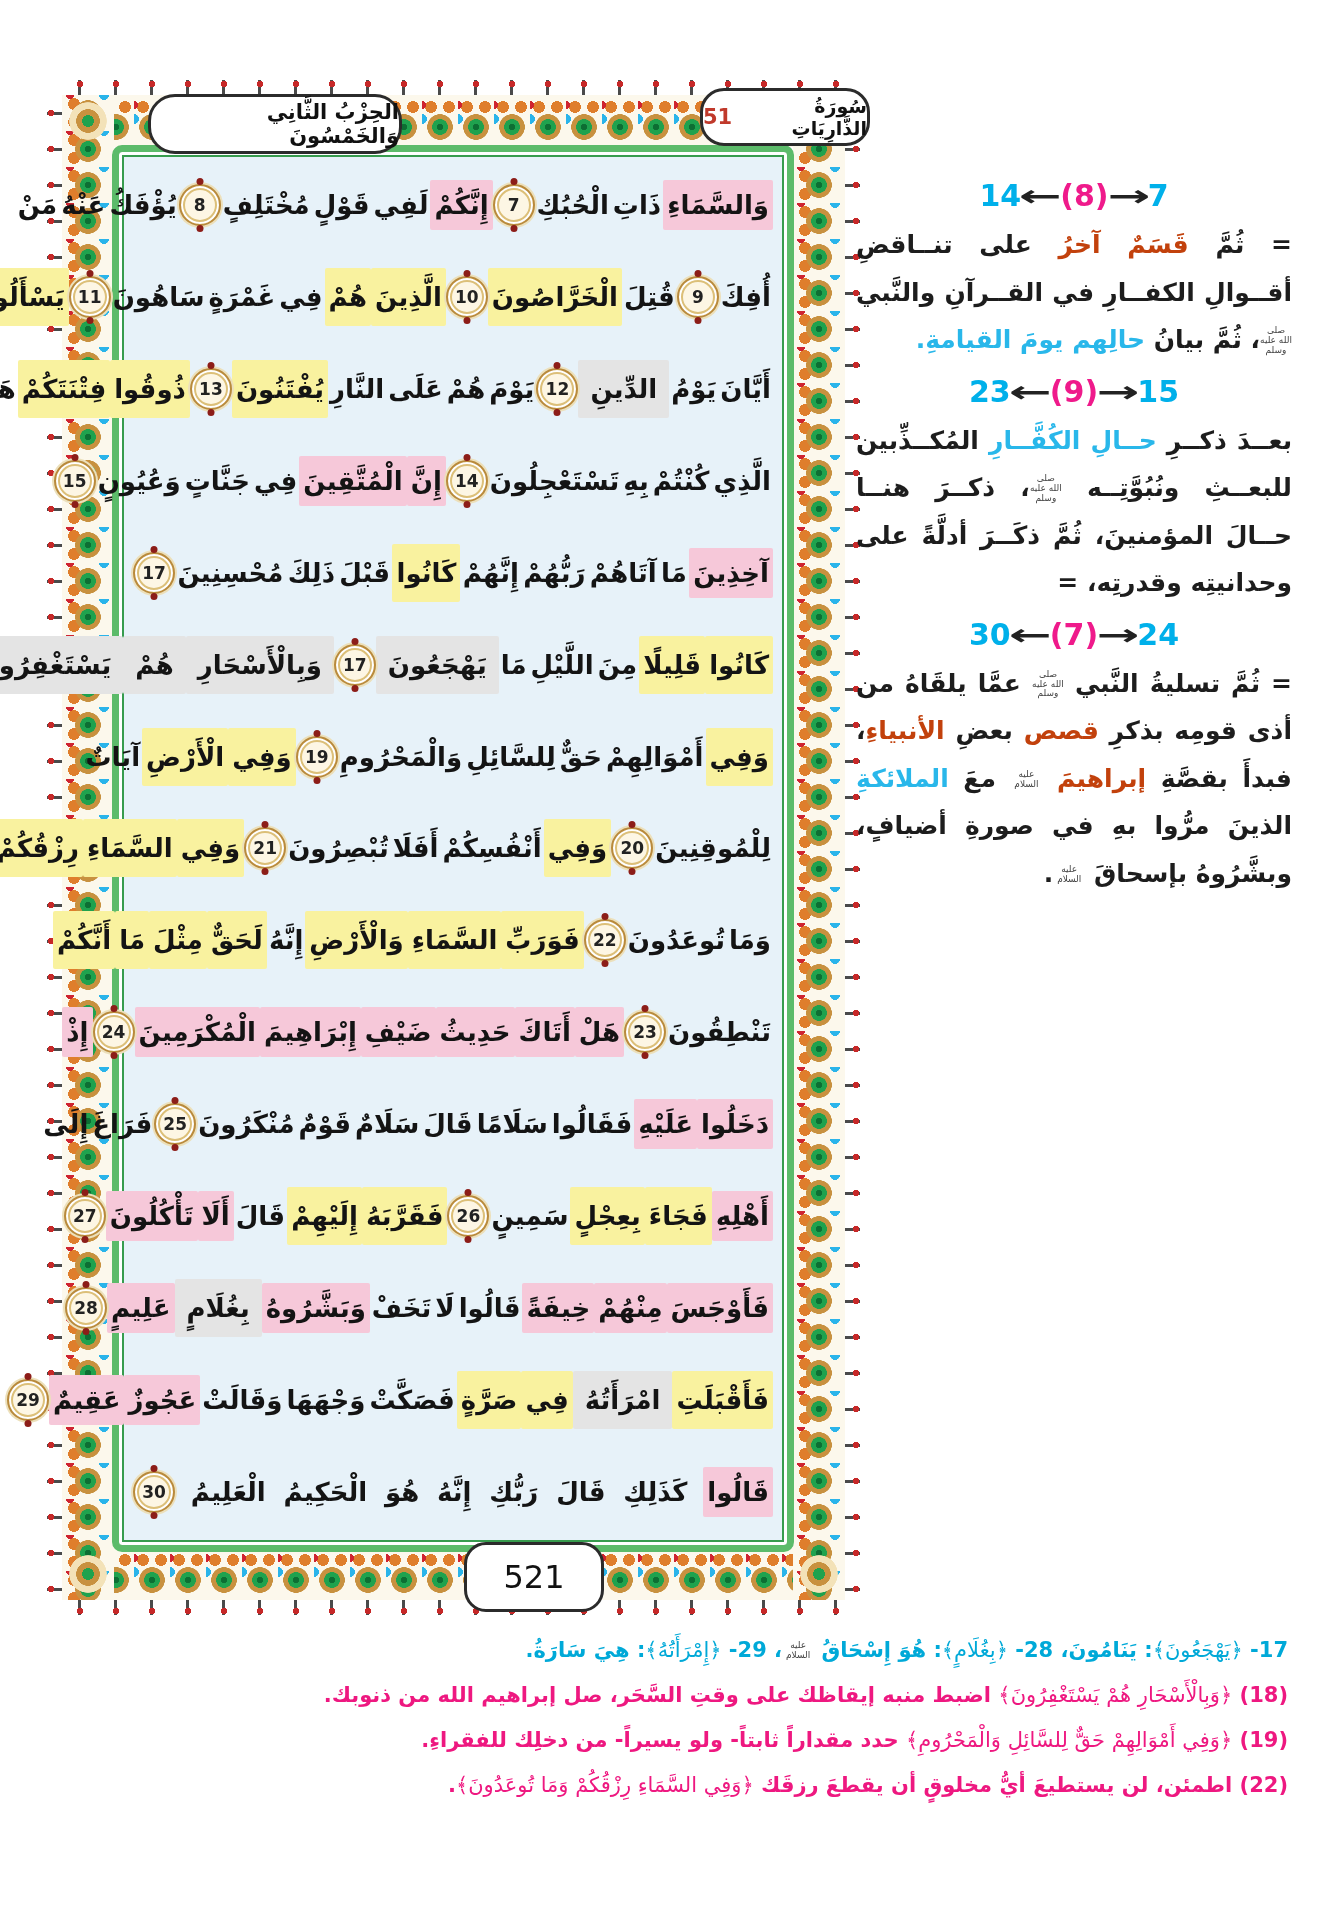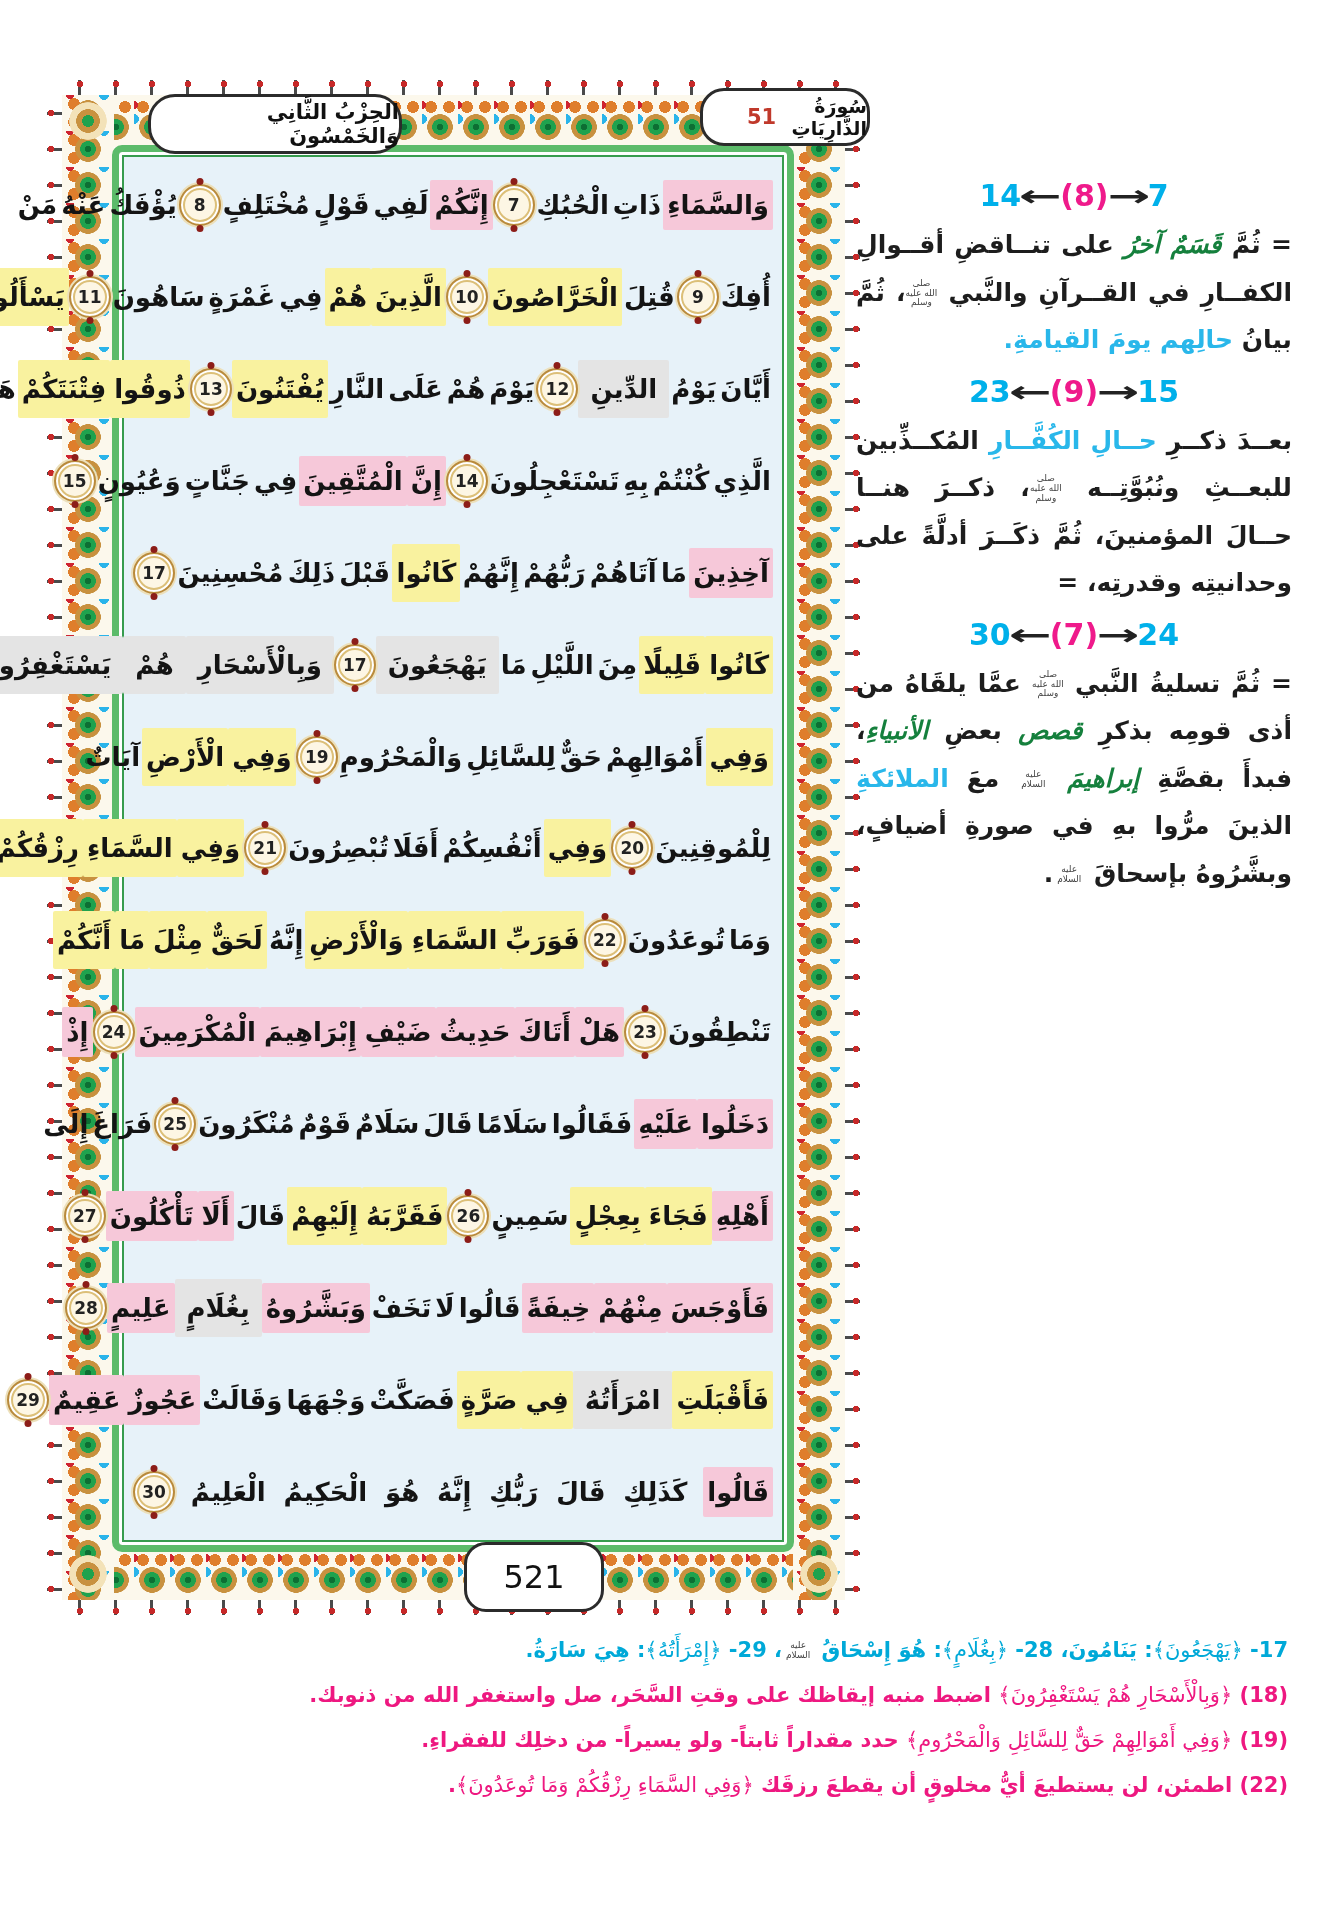--- a/index.html
+++ b/index.html
@@ -63,21 +63,21 @@
   .corner.tl{left:61px;top:94px;} .corner.tr{left:792px;top:94px;}
   .corner.bl{left:61px;top:1547px;} .corner.br{left:792px;top:1547px;}
 
   
   .cartouche{position:absolute;background:#fff;border:3px solid #2b2b2b;z-index:3;
     display:flex;align-items:center;justify-content:center;gap:8px;direction:rtl;}
   .cartouche.hizb{left:148px;top:94px;width:248px;height:54px;border-radius:27px;
     font-size:21px;font-weight:bold;color:#111;align-items:center;}
   .cartouche.surah{left:700px;top:88px;width:164px;height:52px;border-radius:24px;
     font-size:19px;font-weight:bold;color:#111;}
-  .cartouche.surah .num{color:#c0392b;font-size:21px;padding-left:44px;}
+  .cartouche.surah .num{color:#c0392b;font-size:21px;}
   .cartouche.pageno{left:432px;top:1542px;width:134px;height:64px;border-radius:22px;
     font-size:32px;color:#111;margin-left:32px;}
 
   
   .panel{position:absolute;left:112px;top:145px;width:682px;height:1407px;z-index:2;
     background:#e7f2f9;border:7px solid #5cbb6a;border-radius:10px;
     box-shadow:inset 0 0 0 3px #ffffff,inset 0 0 0 5px #379c4e;box-sizing:border-box;}
   .qwrap{position:absolute;inset:8px 10px;display:flex;flex-direction:column;justify-content:space-between;}
   .qline{display:flex;justify-content:space-between;align-items:center;direction:rtl;
     font-size:26px;font-weight:bold;color:#141414;height:90px;white-space:nowrap;padding:0 4px;}
@@ -95,21 +95,21 @@
 
   
   .sidebar{position:absolute;left:856px;top:168px;width:436px;z-index:2;}
   .range{display:flex;justify-content:center;align-items:center;gap:7px;
     font-size:30px;font-weight:bold;margin:10px 0 8px;}
   .range .num{color:#00b0ea;}
   .range .cnt{color:#ef1a8b;}
   .range .arr{color:#222;transform:scaleX(1.7);font-weight:bold;}
   .note{direction:rtl;text-align:justify;font-size:25px;font-weight:bold;color:#1d1d1d;
     line-height:1.9;margin:0 0 10px;}
-  .c-c{color:#29b7ea;margin-top:40px;} .c-m{color:#15803d;font-style:italic;}
+  .c-c{color:#29b7ea;margin-top:40px;} .c-m{color:#c2410c;}
   .honor{display:inline-block;font-size:9px;line-height:1.1;width:32px;text-align:center;
     vertical-align:middle;white-space:normal;font-weight:normal;color:#444;}
 
   
   .footnotes{position:absolute;left:44px;top:1628px;width:1244px;z-index:2;direction:rtl;}
   .fnote{text-align:right;font-size:21px;line-height:2.15;font-weight:bold;}
   .fnote.teal{color:#00a9d8;}
   .fnote.magenta{color:#ee1880;}
   .fnote .quote{font-weight:normal;}
 </style>
@@ -356,16 +356,16 @@
         <span class="cnt">(7)</span>
         <span class="arr">→</span>
         <span class="num">24</span>
       </div>
       <p class="note"><span class="w">= ثُمَّ تسليةُ النَّبي </span><span class="honor">صلى الله عليه وسلم</span><span class="w"> عمَّا يلقَاهُ من أذى قومِه بذكرِ </span><span class="w c-m">قصص</span><span class="w"> بعضِ </span><span class="w c-m">الأنبياءِ</span><span class="w">، فبدأَ بقصَّةِ </span><span class="w c-m">إبراهيمَ </span><span class="honor">عليه السلام</span><span class="w"> معَ </span><span class="w c-c">الملائكةِ </span><span class="w">الذينَ مرُّوا بهِ في صورةِ أضيافٍ، وبشَّرُوهُ بإسحاقَ </span><span class="honor">عليه السلام</span><span class="w">.</span></p>
     </div>
 </aside>
 
 <footer class="footnotes">
     <div class="fnote teal"><span class="w">17- </span><span class="w quote">﴿يَهْجَعُونَ﴾</span><span class="w">: يَنَامُونَ، </span><span class="w">28- </span><span class="w quote">﴿بِغُلَامٍ﴾</span><span class="w">: هُوَ إِسْحَاقُ </span><span class="honor">عليه السلام</span><span class="w">، </span><span class="w">29- </span><span class="w quote">﴿إِمْرَأَتُهُ﴾</span><span class="w">: هِيَ سَارَةُ.</span></div>
-    <div class="fnote magenta"><span class="w">(18) </span><span class="w quote">﴿وَبِالْأَسْحَارِ هُمْ يَسْتَغْفِرُونَ﴾</span><span class="w"> اضبط منبه إيقاظك على وقتِ السَّحَر، صل واستغفر الله من ذنوبك.</span></div>
+    <div class="fnote magenta"><span class="w">(18) </span><span class="w quote">﴿وَبِالْأَسْحَارِ هُمْ يَسْتَغْفِرُونَ﴾</span><span class="w"> اضبط منبه إيقاظك على وقتِ السَّحَر، صل إبراهيم الله من ذنوبك.</span></div>
     <div class="fnote magenta"><span class="w">(19) </span><span class="w quote">﴿وَفِي أَمْوَالِهِمْ حَقٌّ لِلسَّائِلِ وَالْمَحْرُومِ﴾</span><span class="w"> حدد مقداراً ثابتاً- ولو يسيراً- من دخلِك للفقراءِ.</span></div>
     <div class="fnote magenta"><span class="w">(22) اطمئن، لن يستطيعَ أيُّ مخلوقٍ أن يقطعَ رزقَك </span><span class="w quote">﴿وَفِي السَّمَاءِ رِزْقُكُمْ وَمَا تُوعَدُونَ﴾</span><span class="w">.</span></div>
   </footer>
 
 </body></html>

